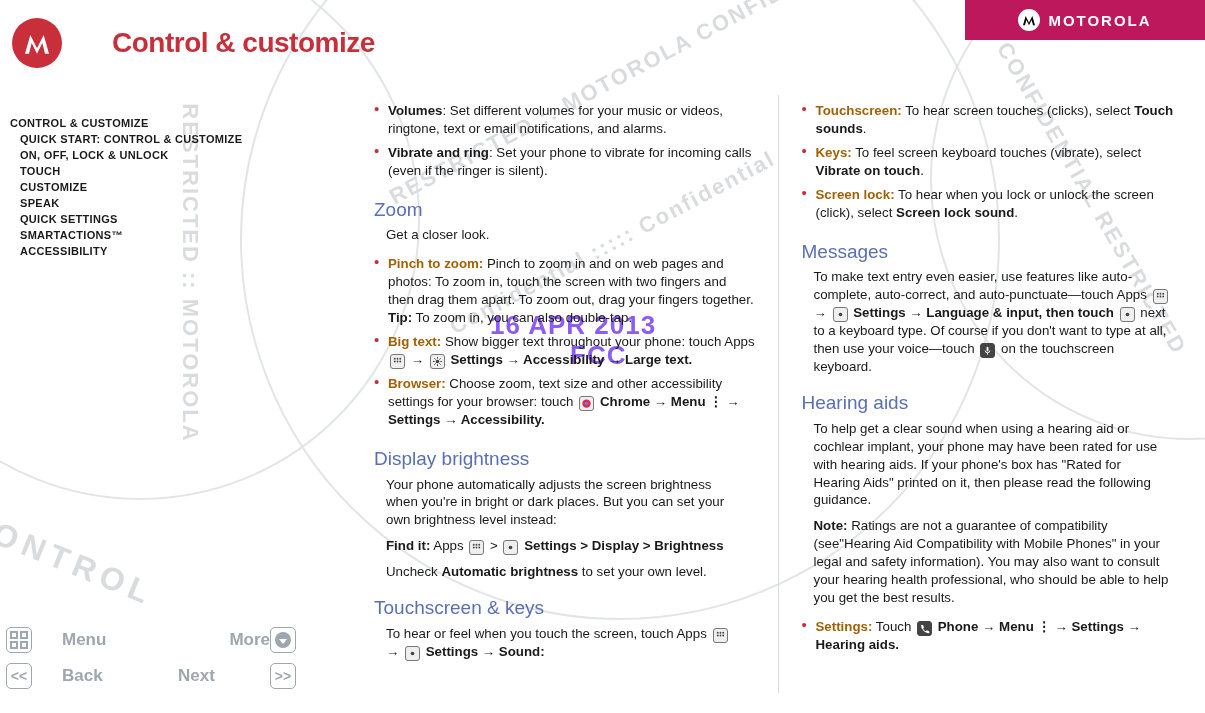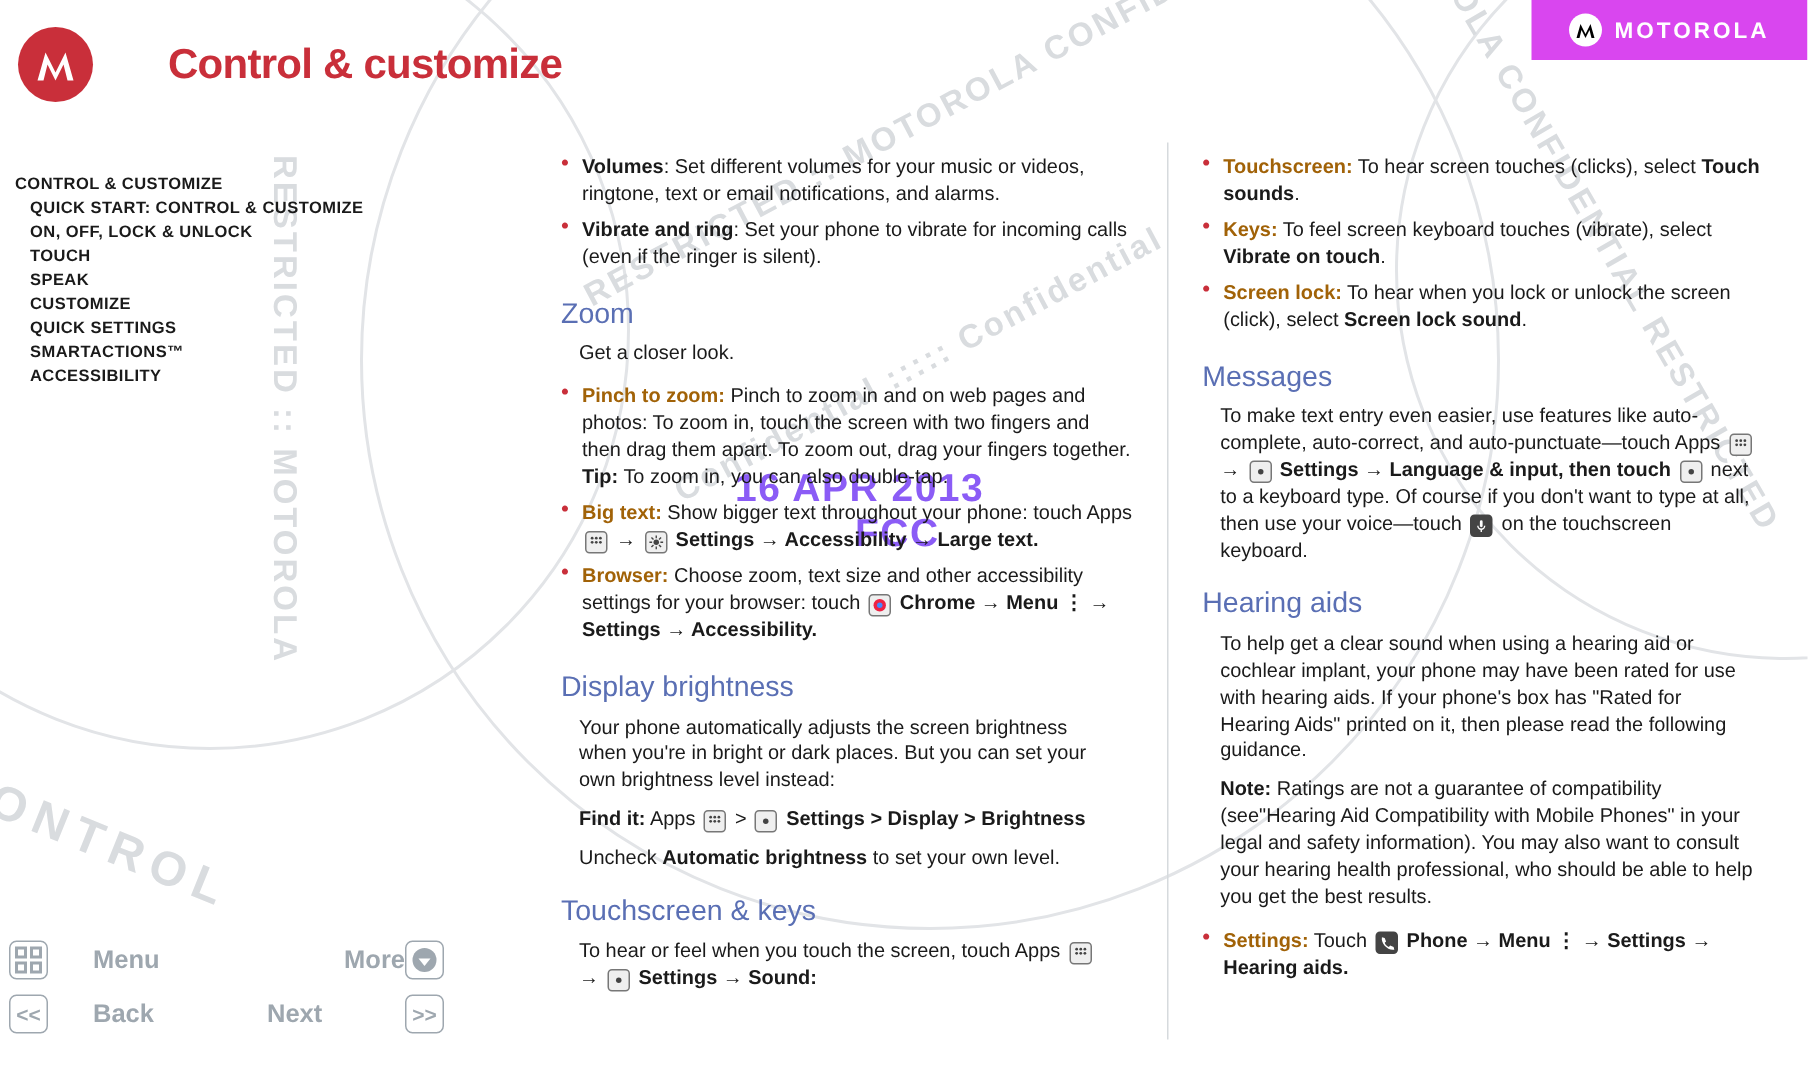--- a/index.html
+++ b/index.html
@@ -40,22 +40,22 @@
   }
   .logo-m {
     width:50px; height:50px; border-radius:50%; background:#c92f3a;
     display:flex; align-items:center; justify-content:center;
     margin-right:50px;
   }
   .logo-m svg { width:32px; height:32px; fill:#fff; }
   .page-title { color:#c92f3a; font-size:28px; font-weight:700; letter-spacing:-0.5px; }
 
   .brand-bar {
-    position:absolute; top:0; right:0; height:40px; width:184px;
-    background:#d946ef; color:#fff; display:flex; align-items:center;
+    position:absolute; top:0; right:0; height:40px; width:240px;
+    background:#be185d; color:#fff; display:flex; align-items:center;
     justify-content:center; gap:8px; z-index:6;
     font-weight:700; letter-spacing:2px; font-size:15px;
   }
   .brand-bar .mini-m { width:22px; height:22px; border-radius:50%; background:#fff; display:flex;align-items:center;justify-content:center;}
   .brand-bar .mini-m svg{width:16px;height:16px;fill:#000;}
 
   
   .sidebar {
     position:absolute; left:4px; top:115px; width:300px; z-index:5;
     font-size:11px; font-weight:800; letter-spacing:0.3px;
@@ -140,22 +140,22 @@
       </svg>
   </div>
   <div class="page-title">Control &amp; customize</div>
 </div>
 
 <div class="sidebar">
   <div class="nav-item">Control &amp; customize</div>
   <div class="nav-item indent">Quick start: Control &amp; customize</div>
   <div class="nav-item indent">On, off, lock &amp; unlock</div>
   <div class="nav-item indent">Touch</div>
+  <div class="nav-item indent">Customize</div>
   <div class="nav-item indent">Speak</div>
-  <div class="nav-item indent">Customize</div>
   <div class="nav-item indent">Quick settings</div>
   <div class="nav-item indent">SMARTACTIONS™</div>
   <div class="nav-item indent">Accessibility</div>
 </div>
 
 <div class="bottom-nav">
   <div class="sq-icon">
     <svg viewBox="0 0 24 24" fill="none" stroke="#9ea7af" stroke-width="2">
         <rect x="4" y="4" width="6" height="6"></rect>
         <rect x="14" y="4" width="6" height="6"></rect>

